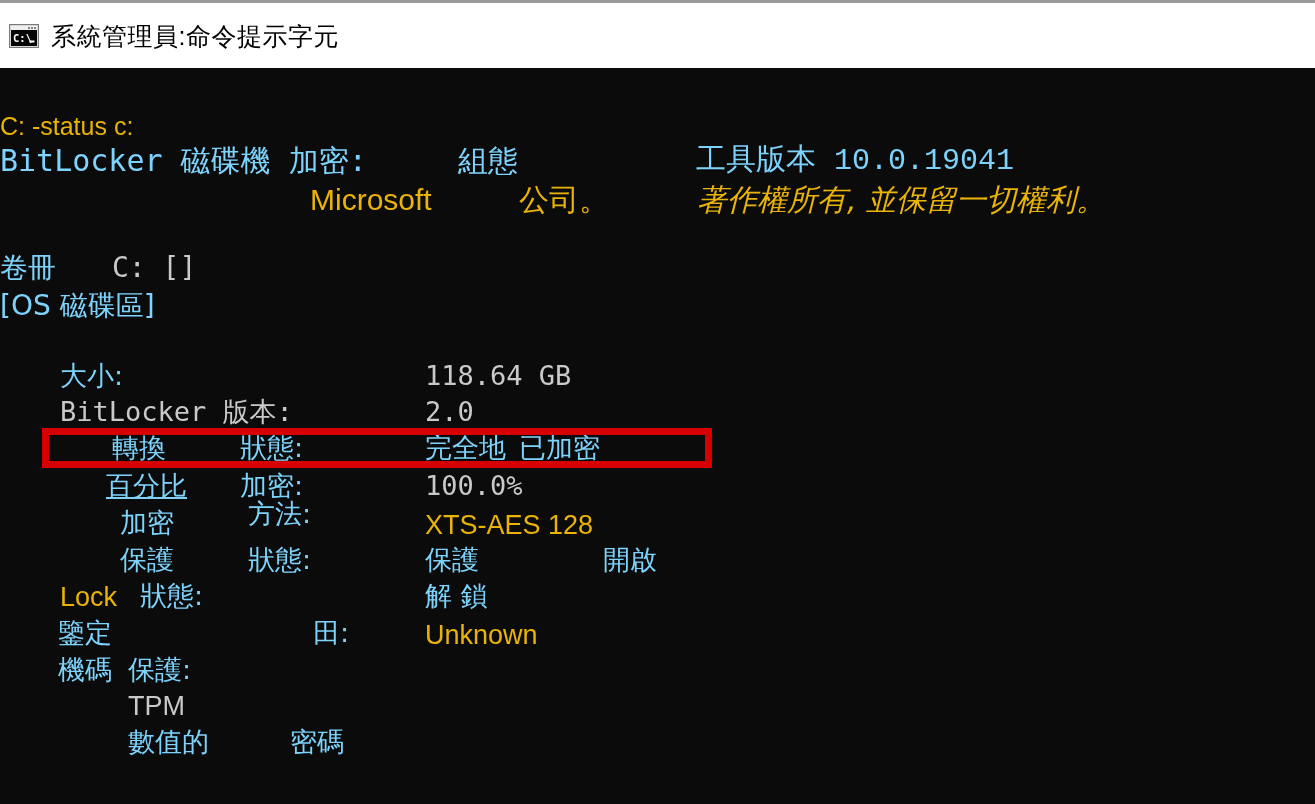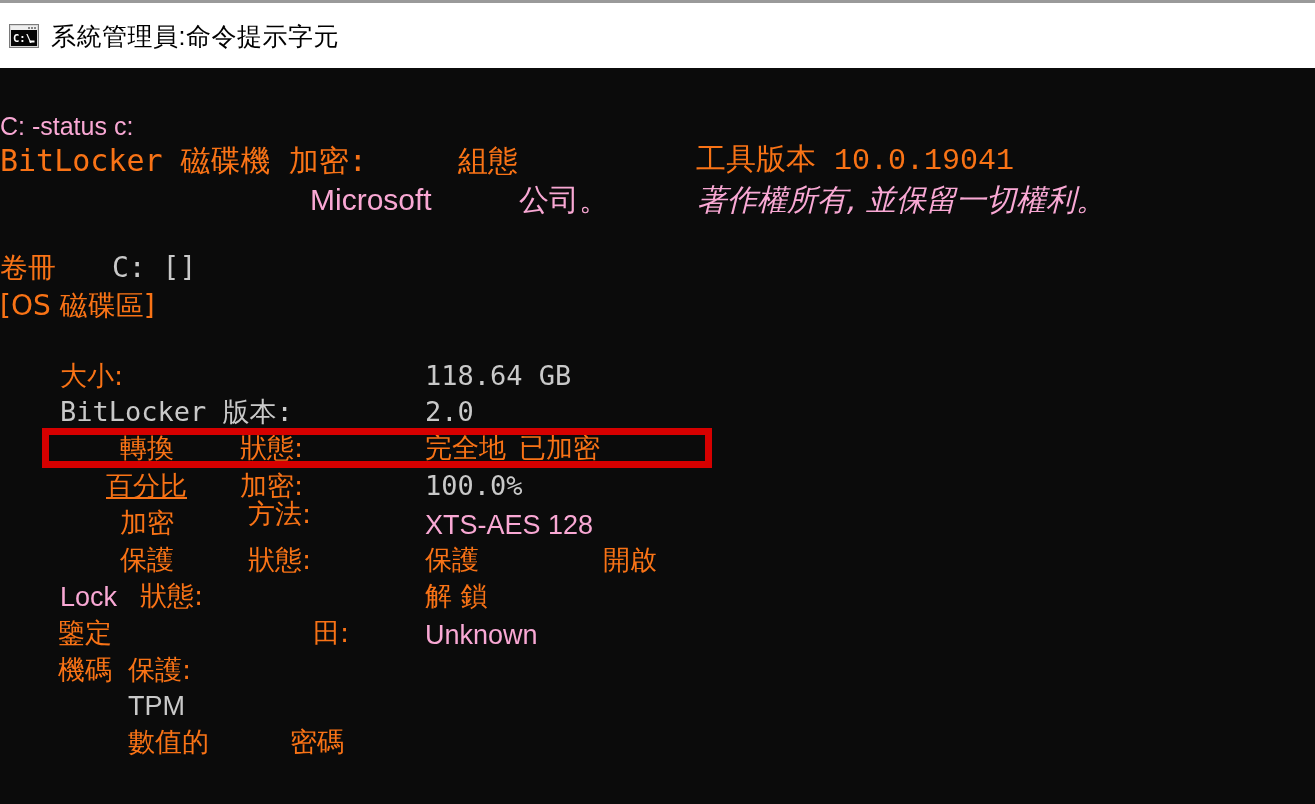--- a/index.html
+++ b/index.html
@@ -61,35 +61,35 @@
     width: 1315px;
     height: 736px;
     background: #0b0b0b;
     overflow: hidden;
   }
 
   
   .cline {
     position: absolute;
     white-space: pre;
-    color: #f9a8d4;
+    color: #eab308;
     line-height: 1;
   }
   
   .mono {
     font-family: "DejaVu Sans Mono", "Liberation Mono", monospace;
   }
   .sans {
     font-family: "Liberation Sans", "DejaVu Sans", sans-serif;
   }
   .cjk {
     font-family: "DejaVu Sans", "Liberation Sans", sans-serif;
   }
   .dim { color: #c9c9c9; }
-  .bright { color: #f97316; }
+  .bright { color: #7dd3fc; }
 
   
   .s-cmd      { font-size: 25px; }
   .s-head     { font-size: 30px; }
   .s-body     { font-size: 28px; }
   .s-detail   { font-size: 27px; }
 
   
   #highlight-box {
     position: absolute;
@@ -138,21 +138,21 @@
     <div class="cline cjk s-body bright" style="left:0px; top:186px;">卷冊</div>
     <div class="cline mono s-body dim" style="left:112px; top:186px;">C: []</div>
     <div class="cline cjk s-body bright" style="left:0px; top:224px;">[OS 磁碟區]</div>
 
     <div class="cline cjk s-detail bright" style="left:60px; top:294px;">大小:</div>
     <div class="cline mono s-detail dim" style="left:425px; top:294px;">118.64 GB</div>
 
     <div class="cline mono s-detail dim" style="left:60px; top:330px;">BitLocker 版本:</div>
     <div class="cline mono s-detail dim" style="left:425px; top:330px;">2.0</div>
 
-    <div class="cline cjk s-detail bright" style="left:112px; top:366px;margin-left:8px;">轉換</div>
+    <div class="cline cjk s-detail bright" style="left:112px; top:366px;">轉換</div>
     <div class="cline cjk s-detail bright" style="left:240px; top:366px;">狀態:</div>
     <div class="cline cjk s-detail bright" style="left:425px; top:366px;">完全地</div>
     <div class="cline cjk s-detail bright" style="left:519px; top:366px;">已加密</div>
 
     <div class="cline cjk s-detail bright" style="left:106px; top:404px;text-decoration:underline;">百分比</div>
     <div class="cline cjk s-detail bright" style="left:240px; top:404px;">加密:</div>
     <div class="cline mono s-detail dim" style="left:425px; top:404px;">100.0%</div>
 
     <div class="cline cjk s-detail bright" style="left:120px; top:441px;">加密</div>
     <div class="cline cjk s-detail bright" style="left:248px; top:432px;">方法:</div>

